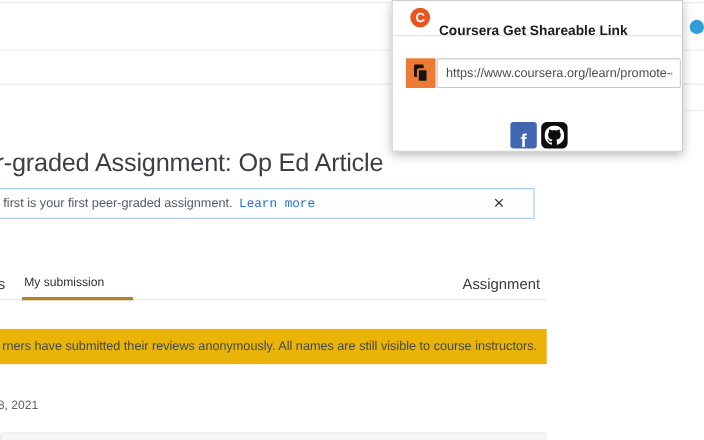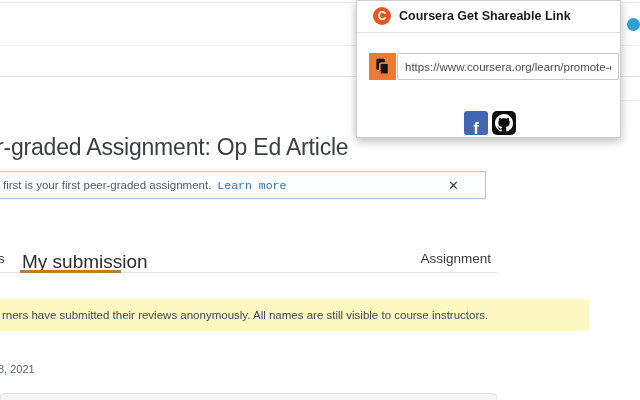--- a/index.html
+++ b/index.html
@@ -21,42 +21,42 @@
              color:#3c4045; letter-spacing:-0.2px; white-space:nowrap; }
 
   .banner { position:absolute; left:-20px; top:171px; width:506px; height:28px;
             background:#fcfdff; border:1px solid #aac6e4; display:flex; align-items:center; }
   .banner-text { margin-left:22px; font-size:11.5px; color:#545c63; white-space:nowrap; }
   .banner-link { font-size:11.5px; color:#2a73cc; margin-left:6px; cursor:pointer; white-space:nowrap;font-family:Liberation Mono, monospace; }
   .banner-close { position:absolute; right:26px; top:50%; transform:translateY(-50%);
                   font-size:13px; color:#3a3a3a; cursor:pointer; line-height:1; }
 
   .tab-fragment { position:absolute; left:-2px; top:251px; font-size:13.5px; color:#37393e; }
-  .tab-active { position:absolute; left:22px; top:251px; font-size:19px; color:#2b2e33; cursor:pointer; }
+  .tab-active { position:absolute; left:22px; top:251px; font-size:11px; color:#2b2e33; cursor:pointer; }
   .tab-right { position:absolute; right:149px; top:251px; font-size:13.5px; color:#37393e; cursor:pointer; }
   .tabs-baseline { position:absolute; left:0; top:272px; width:497px; height:1px; background:#e3e3e3; }
   .tab-underline { position:absolute; left:20px; top:270px; width:101px; height:2.5px; background:#b2832f; }
 
-  .notice { position:absolute; left:0; top:299px; width:589px; height:32px; background:#fef9c3;
+  .notice { position:absolute; left:0; top:299px; width:497px; height:32px; background:#eab308;
             display:flex; align-items:center; }
   .notice-text { margin-left:2px; font-size:11.5px; color:#3f4b5a; white-space:nowrap; }
 
   .date-fragment { position:absolute; left:-2px; top:363px; font-size:11px; color:#5f6468; }
 
   .gray-band { position:absolute; left:0; top:393px; width:497px; height:7px; background:#f6f6f6;
                border:1px solid #e7e7e7; border-bottom:none; border-radius:4px 4px 0 0; }
 
   
   .popup { position:absolute; left:356px; top:0; width:265px; height:138px; background:#fff;
            border:1px solid #cfcfcf; box-shadow:0 3px 9px rgba(0,0,0,.28); z-index:10; }
   .popup-header { position:absolute; left:0; top:0; width:100%; height:31px; }
   .popup-logo { position:absolute; left:16px; top:6px; width:18px; height:18px; border-radius:50%;
                 background:#e7571d; color:#fff; font-weight:bold; font-size:12px;
                 display:flex; align-items:center; justify-content:center; }
-  .popup-title { position:absolute; left:42px; top:8px; font-size:12.5px; font-weight:bold; color:#1a1a1a;
+  .popup-title { position:absolute; left:42px; top:20px; font-size:12.5px; font-weight:bold; color:#1a1a1a;
                  white-space:nowrap; }
   .popup-divider { position:absolute; left:0; top:31px; width:100%; height:1px; background:#e2e2e2; }
 
   .copy-btn { position:absolute; left:12px; top:52px; width:27px; height:27px; background:#ee7a34;
               border:none; cursor:pointer; display:flex; align-items:center; justify-content:center; }
   .url-input { position:absolute; left:40px; top:52px; width:222px; height:27px;
                border:1px solid #c8c8c8; border-radius:2px; padding:0 7px;
                font-family:"Liberation Sans", sans-serif; font-size:11.5px; color:#4d4d4d;
                white-space:nowrap; overflow:hidden; }
 

